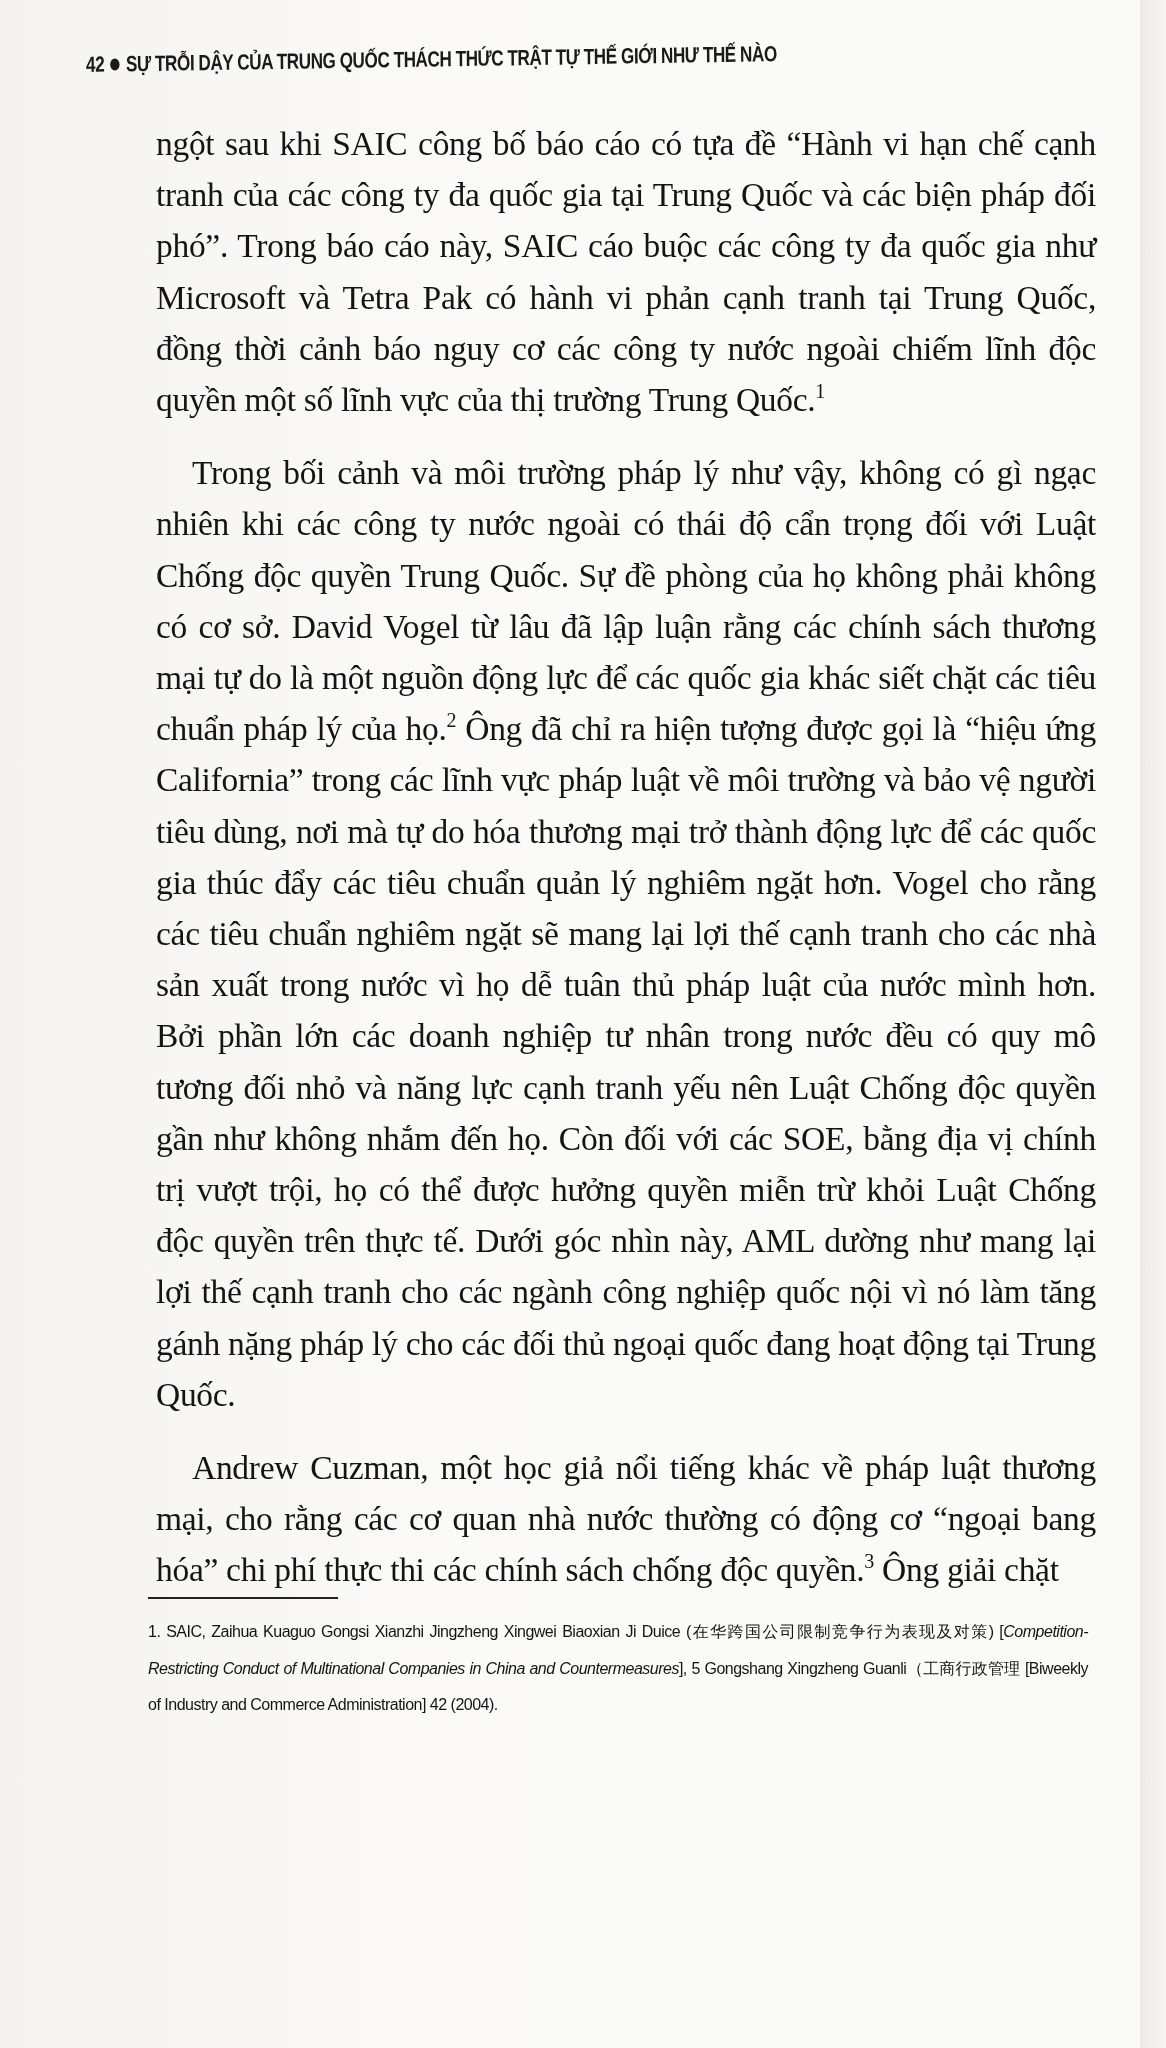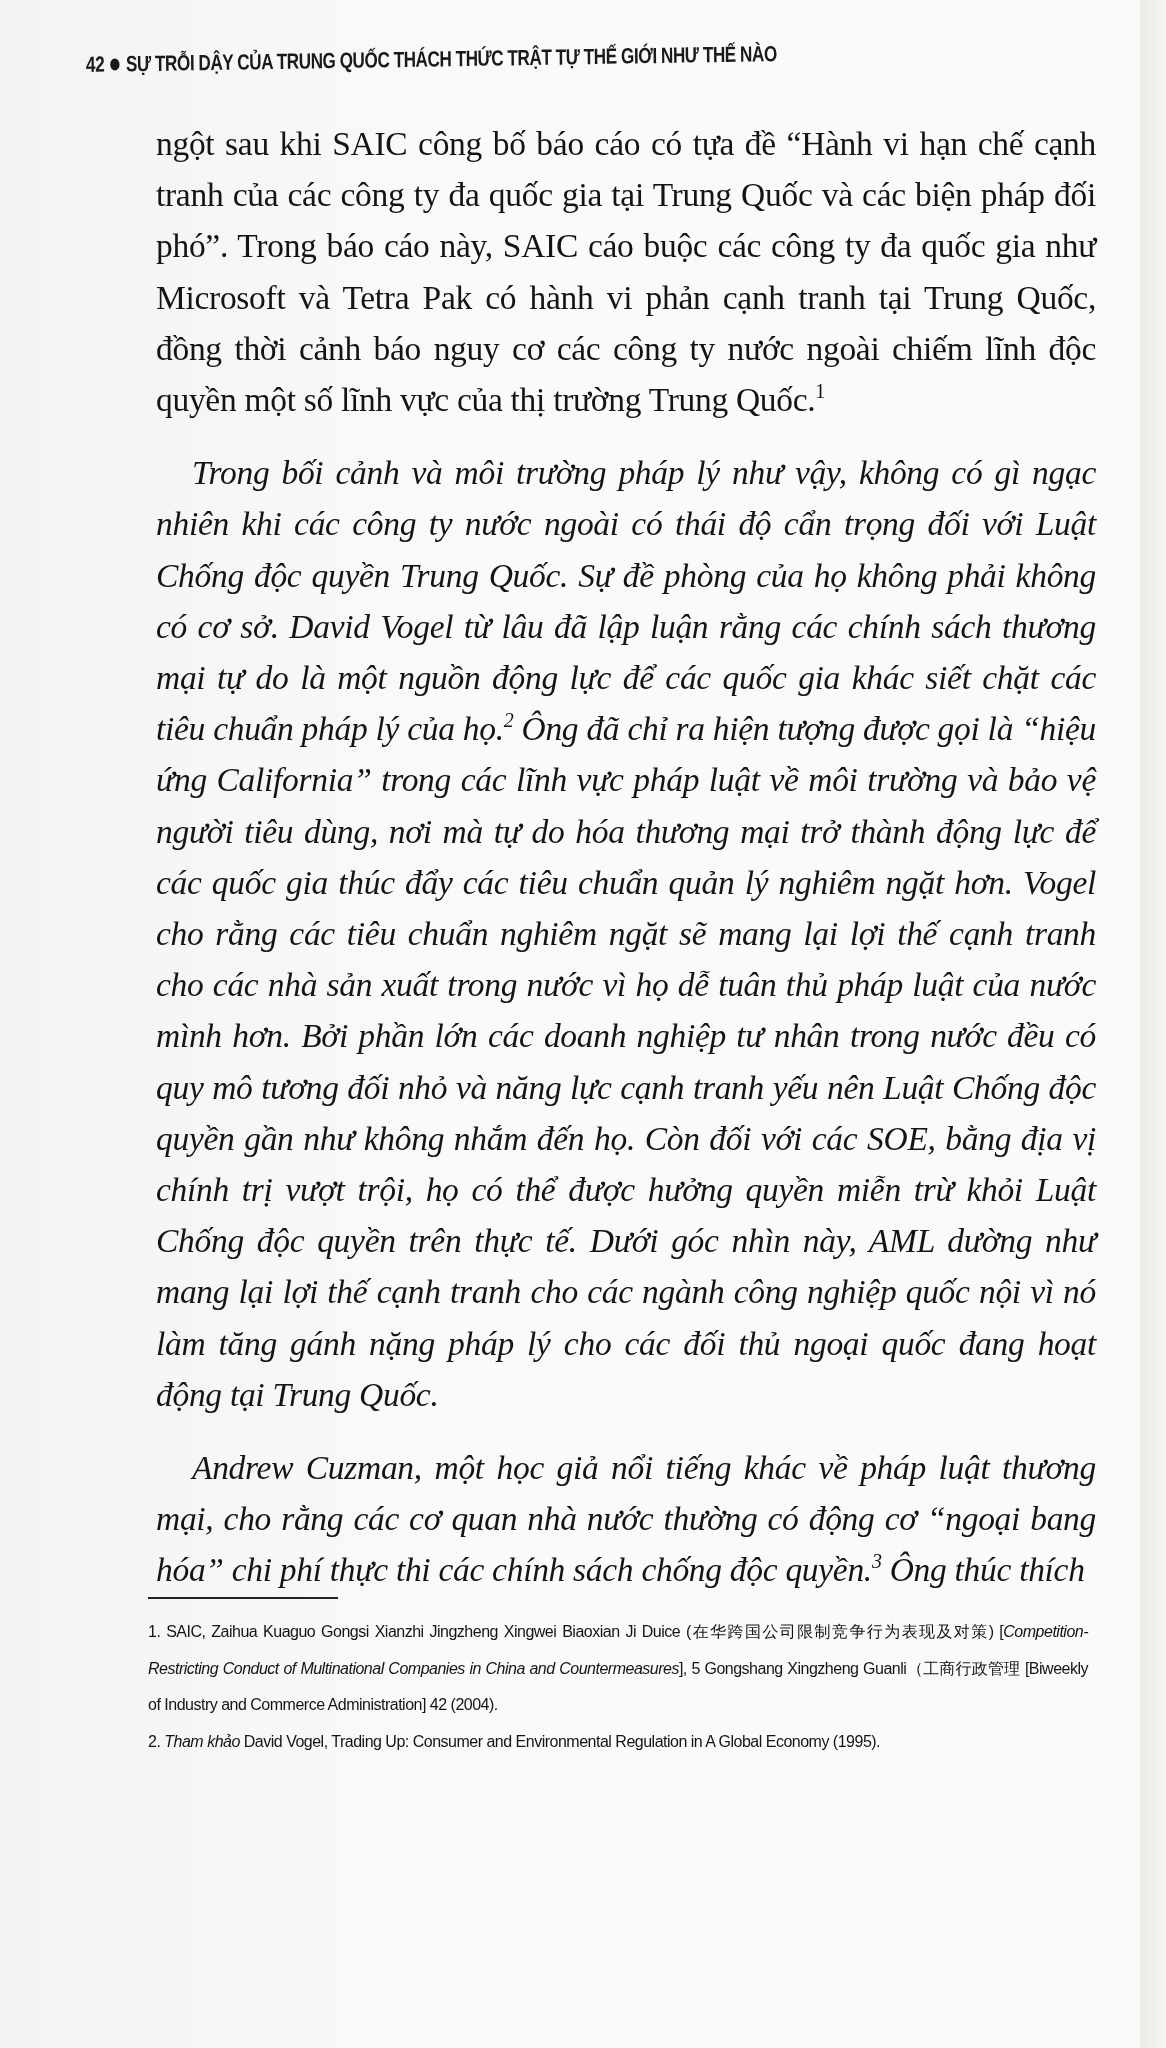--- a/index.html
+++ b/index.html
@@ -58,21 +58,20 @@
       font-size: 33.5px;
       line-height: 51.2px;
       text-align: justify;
       letter-spacing: -0.3px;
     }
     .body-text p {
       margin: 0;
     }
     .body-text p.indent {
       text-indent: 36px;
-      font-style: italic;
     }
     .body-text p.gap {
       margin-top: 22px;
     }
     sup {
       font-size: 20px;
       line-height: 0;
       vertical-align: 13px;
     }
     .fn-rule {
@@ -107,21 +106,20 @@
 
 <div class="running-head">
   <span>42</span><span class="bullet"></span><span>SỰ TRỖI DẬY CỦA TRUNG QUỐC THÁCH THỨC TRẬT TỰ THẾ GIỚI NHƯ THẾ NÀO</span>
 </div>
 
 <div class="body-text">
   <p><span>ngột sau khi SAIC công bố báo cáo có tựa đề “Hành vi hạn chế cạnh tranh của các công ty đa quốc gia tại Trung Quốc và các biện pháp đối phó”. Trong báo cáo này, SAIC cáo buộc các công ty đa quốc gia như Microsoft và Tetra Pak có hành vi phản cạnh tranh tại Trung Quốc, đồng thời cảnh báo nguy cơ các công ty nước ngoài chiếm lĩnh độc quyền một số lĩnh vực của thị trường Trung Quốc.</span><sup>1</sup></p>
 
   <p class="indent gap"><span>Trong bối cảnh và môi trường pháp lý như vậy, không có gì ngạc nhiên khi các công ty nước ngoài có thái độ cẩn trọng đối với Luật Chống độc quyền Trung Quốc. Sự đề phòng của họ không phải không có cơ sở. David Vogel từ lâu đã lập luận rằng các chính sách thương mại tự do là một nguồn động lực để các quốc gia khác siết chặt các tiêu chuẩn pháp lý của họ.</span><sup>2</sup><span> Ông đã chỉ ra hiện tượng được gọi là “hiệu ứng California” trong các lĩnh vực pháp luật về môi trường và bảo vệ người tiêu dùng, nơi mà tự do hóa thương mại trở thành động lực để các quốc gia thúc đẩy các tiêu chuẩn quản lý nghiêm ngặt hơn. Vogel cho rằng các tiêu chuẩn nghiêm ngặt sẽ mang lại lợi thế cạnh tranh cho các nhà sản xuất trong nước vì họ dễ tuân thủ pháp luật của nước mình hơn. Bởi phần lớn các doanh nghiệp tư nhân trong nước đều có quy mô tương đối nhỏ và năng lực cạnh tranh yếu nên Luật Chống độc quyền gần như không nhắm đến họ. Còn đối với các SOE, bằng địa vị chính trị vượt trội, họ có thể được hưởng quyền miễn trừ khỏi Luật Chống độc quyền trên thực tế. Dưới góc nhìn này, AML dường như mang lại lợi thế cạnh tranh cho các ngành công nghiệp quốc nội vì nó làm tăng gánh nặng pháp lý cho các đối thủ ngoại quốc đang hoạt động tại Trung Quốc.</span></p>
 
-  <p class="indent gap"><span>Andrew Cuzman, một học giả nổi tiếng khác về pháp luật thương mại, cho rằng các cơ quan nhà nước thường có động cơ “ngoại bang hóa” chi phí thực thi các chính sách chống độc quyền.</span><sup>3</sup><span> Ông thúc thích</span></p>
+  <p class="indent gap"><span>Andrew Cuzman, một học giả nổi tiếng khác về pháp luật thương mại, cho rằng các cơ quan nhà nước thường có động cơ “ngoại bang hóa” chi phí thực thi các chính sách chống độc quyền.</span><sup>3</sup><span> Ông giải chặt</span></p>
 </div>
 
 <div class="fn-rule"></div>
 
 <div class="footnotes">
   <p><span>1.</span><span> SAIC, Zaihua Kuaguo Gongsi Xianzhi Jingzheng Xingwei Biaoxian Ji Duice (在华跨国公司限制竞争行为表现及对策) [</span><i>Competition-Restricting Conduct of Multinational Companies in China and Countermeasures</i><span>], 5 Gongshang Xingzheng Guanli（工商行政管理 [Biweekly of Industry and Commerce Administration] 42 (2004).</span></p>
-  <p><span>2.</span><i> Tham khảo</i><span> David Vogel, Trading Up: Consumer and Environmental Regulation in A Global Economy (1995).</span></p>
 </div>
 
 </body></html>

